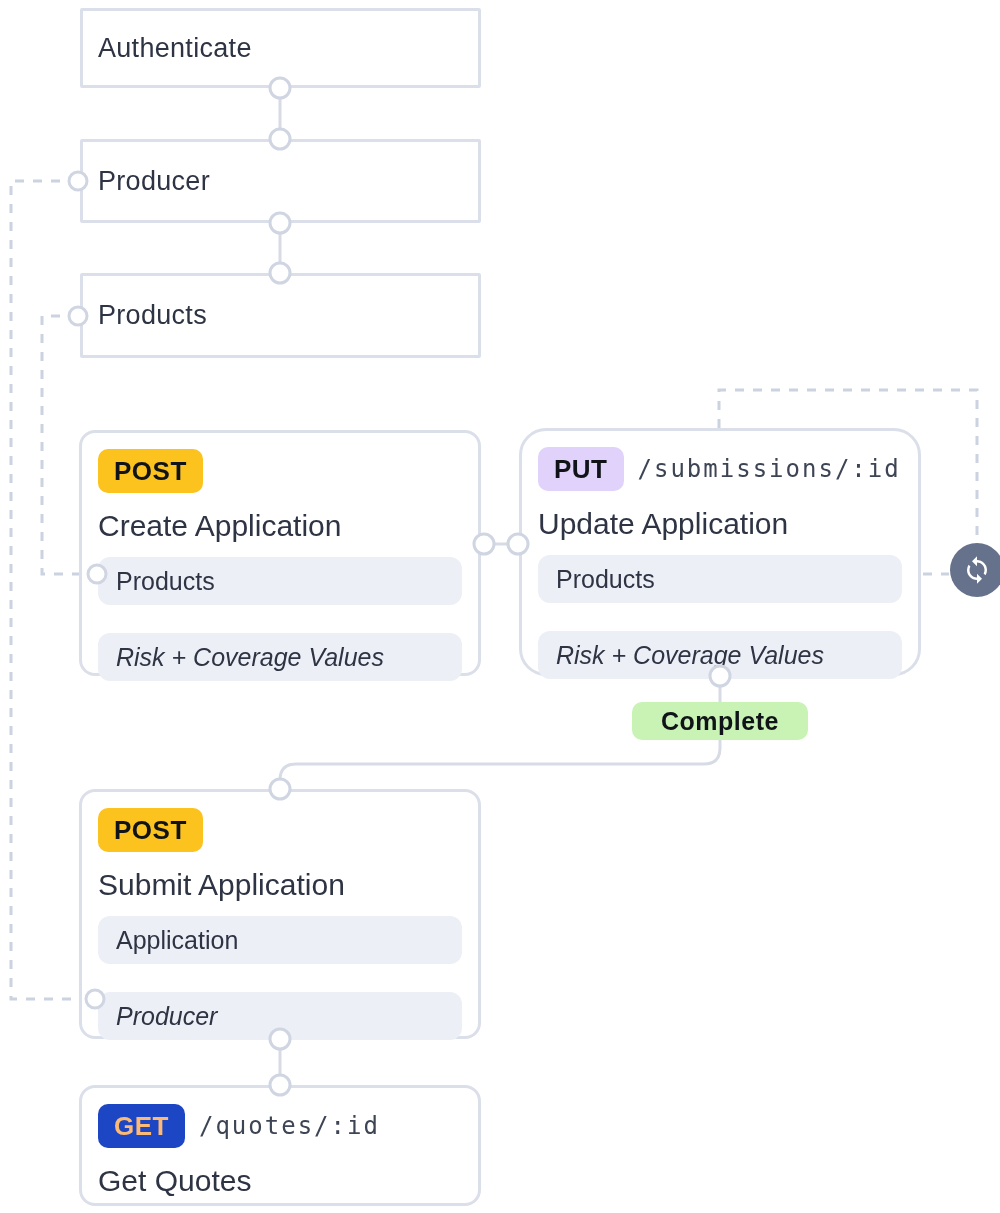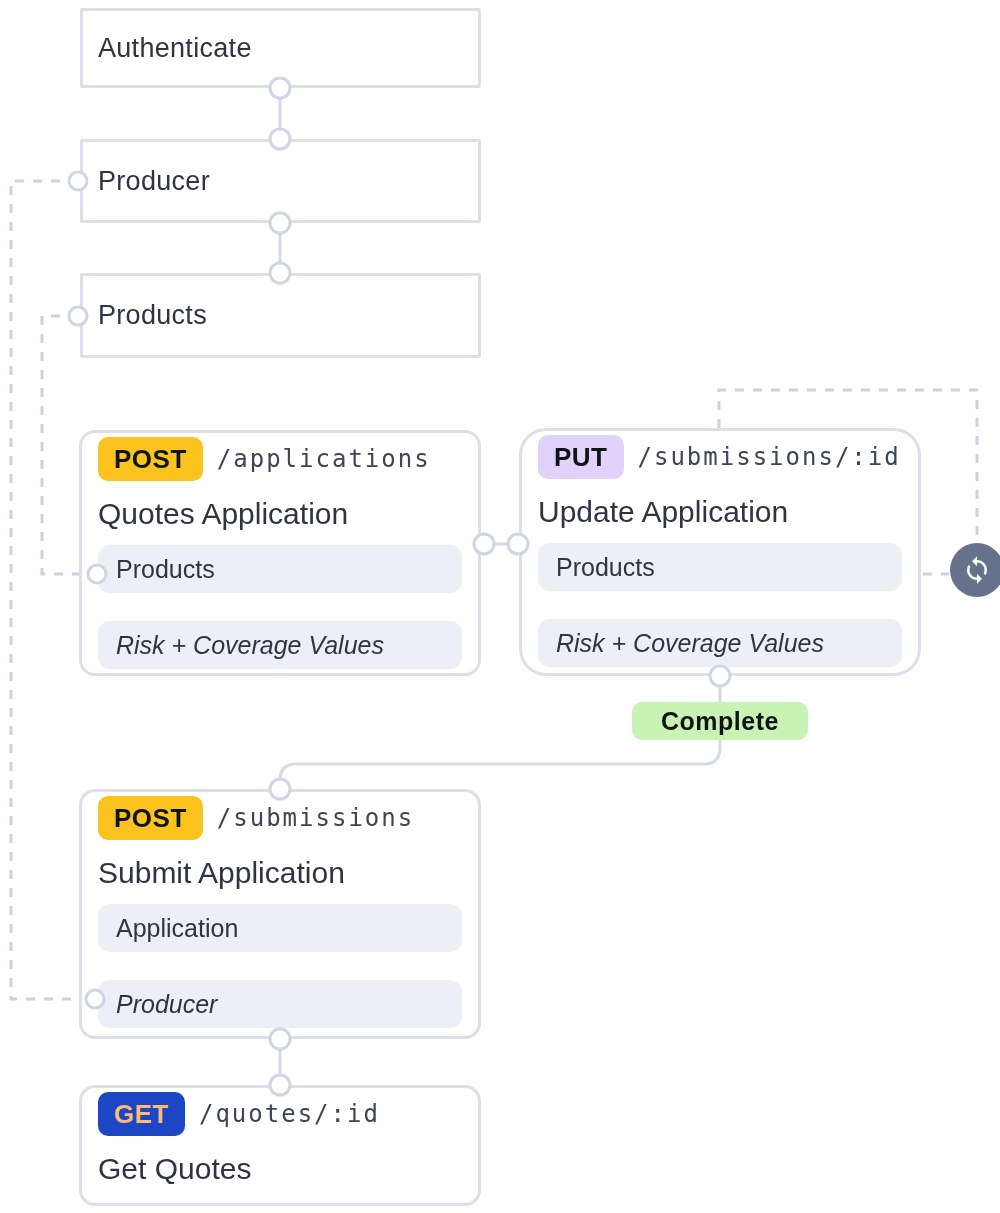--- a/index.html
+++ b/index.html
@@ -5,21 +5,21 @@
   html,body{margin:0;padding:0;background:#fff;}
   #canvas{position:relative;width:1000px;height:1213px;background:#fff;overflow:hidden;
           font-family:"Liberation Sans",sans-serif;}
   svg.layer{position:absolute;left:0;top:0;pointer-events:none;}
   #edges{z-index:0;}
   #handles{z-index:3;}
   .node{position:absolute;z-index:1;background:#fff;border:3px solid #dbdfe9;border-radius:2px;
         display:flex;align-items:center;padding-left:15px;box-sizing:border-box;
         font-size:27px;font-weight:500;color:#2e3444;letter-spacing:.3px;}
   .card{position:absolute;z-index:1;background:#fff;border:3px solid #dbdfe9;border-radius:16px;
-        padding:4px 16px;box-sizing:border-box;}
+        padding:16px 16px;box-sizing:border-box;}
   .method-row{display:flex;align-items:center;gap:14px;height:44px;}
   .badge{display:flex;align-items:center;justify-content:center;height:44px;padding:0 16px;
          border-radius:10px;font-size:26px;font-weight:700;color:#101418;letter-spacing:.5px;}
   .badge.post{background:#fcc31e;}
   .badge.put{background:#e0d2fb;}
   .badge.get{background:#1d46c5;color:#fdba74;}
   .path{font-family:"DejaVu Sans Mono","Liberation Mono",monospace;font-size:24px;
         letter-spacing:2px;color:#3d4454;}
   .title{margin-top:16px;font-size:30px;line-height:34px;font-weight:500;color:#2e3444;}
   .rowpill{margin-top:14px;height:48px;background:#edeff6;border-radius:12px;display:flex;
@@ -64,43 +64,41 @@
   <div class="node" id="node-producer">
     <span>Producer</span>
   </div>
   <div class="node" id="node-products">
     <span>Products</span>
   </div>
 
   <div class="card" id="card-create">
     <div class="method-row">
       <span class="badge post">POST</span>
-      <span class="path">/applications</span>
     </div>
-    <div class="title">Quotes Application</div>
+    <div class="title">Create Application</div>
     <div class="rowpill">Products</div>
     <div class="rowpill gap16">Risk + Coverage Values</div>
   </div>
 
   <div class="card" id="card-update">
     <div class="method-row">
       <span class="badge put">PUT</span>
       <span class="path">/submissions/:id</span>
     </div>
     <div class="title">Update Application</div>
     <div class="rowpill">Products</div>
     <div class="rowpill gap16">Risk + Coverage Values</div>
   </div>
 
   <div class="complete-badge">Complete</div>
 
   <div class="card" id="card-submit">
     <div class="method-row">
       <span class="badge post">POST</span>
-      <span class="path">/submissions</span>
     </div>
     <div class="title">Submit Application</div>
     <div class="rowpill">Application</div>
     <div class="rowpill gap16">Producer</div>
   </div>
 
   <div class="card" id="card-quotes">
     <div class="method-row">
       <span class="badge get">GET</span>
       <span class="path">/quotes/:id</span>

